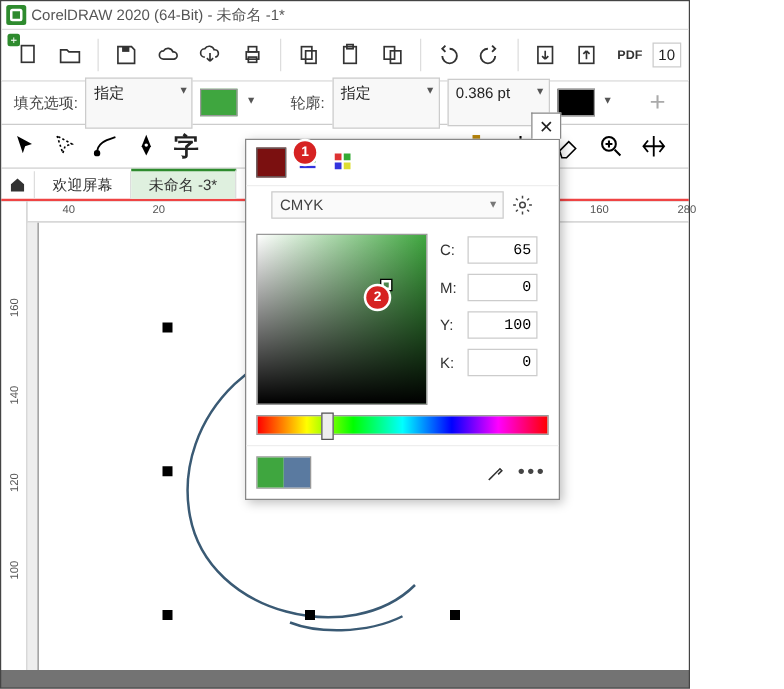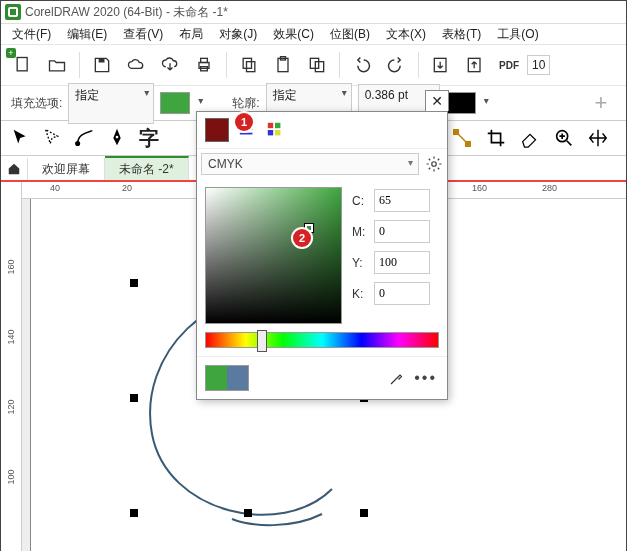--- a/index.html
+++ b/index.html
@@ -1,16 +1,16 @@
 <!DOCTYPE html>
 <html><head>
 <meta charset="utf-8">
 <style>
 html,body{margin:0;padding:0;font-family:"Microsoft YaHei",Tahoma,Arial,sans-serif;font-size:12px;color:#222;background:#fff;overflow:hidden}
-.root{width:627px;height:551px;position:relative;background:#737373;border:1px solid #444;box-sizing:border-box}
+.root{width:552px;height:551px;position:relative;background:#737373;border:1px solid #444;box-sizing:border-box}
 
 .titlebar{height:22px;background:#fff;display:flex;align-items:center;padding:0 4px;gap:4px;border-bottom:1px solid #ddd}
 .app-icon{width:16px;height:16px;display:inline-block;background:#2e8b2e;position:relative;border-radius:2px}
 .app-icon:before{content:"";position:absolute;inset:3px;border:2px solid #fff;border-radius:2px}
 .title-text{color:#555;font-size:12px}
 
 .menubar{height:20px;background:#fff;display:flex;align-items:center;gap:2px;padding:0 4px;border-bottom:1px solid #e5e5e5}
 .menubar .mitem{padding:2px 7px;color:#222;cursor:default}
 
 .toolbar1{height:40px;background:#fff;display:flex;align-items:center;gap:2px;padding:0 6px;border-bottom:1px solid #e5e5e5}
@@ -52,65 +52,53 @@
 .page-edge{position:absolute;left:8px;top:0;bottom:0;width:0;border-left:1px solid #888}
 .page-shadow{position:absolute;left:0;top:0;width:8px;bottom:0;background:#eee}
 .sel-handle{width:8px;height:8px;background:#000;position:absolute}
 .sel-cross{position:absolute;font-size:16px;color:#000;line-height:8px}
 
 .popover{position:absolute;left:195px;top:110px;width:250px;background:#fff;border:1px solid #888;box-shadow:2px 2px 8px rgba(0,0,0,.25);z-index:50}
 .pop-close{position:absolute;right:-2px;top:-22px;width:22px;height:20px;background:#fff;border:1px solid #888;border-bottom:none;display:flex;align-items:center;justify-content:center;font-size:14px;cursor:default}
 .pop-row1{display:flex;align-items:center;gap:8px;padding:6px 8px}
 .mini-swatch{width:22px;height:22px;background:#7b1010;border:1px solid #666}
 .view-ic{width:20px;height:20px;display:flex;align-items:center;justify-content:center}
-.pop-row2{display:flex;align-items:center;gap:6px;padding:4px 4px;border-top:1px solid #eee}
+.pop-row2{display:flex;align-items:center;gap:6px;padding:4px 20px;border-top:1px solid #eee}
 .model-sel{flex:1;border:1px solid #ccc;background:#fafafa;padding:3px 18px 3px 6px;position:relative;color:#444}
 .model-sel:after{content:"▾";position:absolute;right:5px;top:3px;font-size:10px;color:#777}
 .gear{width:18px;height:18px}
 .pop-body{display:flex;padding:8px;gap:10px}
 .grad-box{width:135px;height:135px;position:relative;border:1px solid #999;background:
  linear-gradient(to bottom, rgba(0,0,0,0) 0%, rgba(0,0,0,1) 100%),
  linear-gradient(to right, #ffffff 0%, #3fa63f 100%)}
 .grad-marker{position:absolute;width:8px;height:8px;border:2px solid #fff;outline:1px solid #000;box-sizing:border-box}
 .cmyk-col{flex:1;display:flex;flex-direction:column;gap:8px;padding-top:2px}
 .cmyk-row{display:flex;align-items:center;gap:6px}
 .cmyk-row label{width:16px;color:#333}
-.cmyk-row input{width:46px;border:1px solid #ccc;padding:3px 4px;font-size:12px;font-family:Liberation Serif, serif;text-align:left;background:#fff}
+.cmyk-row input{width:46px;border:1px solid #ccc;padding:3px 4px;font-size:12px;font-family:Liberation Mono, monospace;text-align:right;background:#fff}
 .hue-bar{margin:0 8px 8px 8px;height:14px;position:relative;border:1px solid #999;background:linear-gradient(to right,#f00 0%,#ff0 17%,#0f0 33%,#0ff 50%,#00f 67%,#f0f 83%,#f00 100%)}
 .hue-slider{position:absolute;top:-3px;width:8px;height:20px;border:1px solid #555;background:#eee}
 .pop-footer{display:flex;align-items:center;padding:8px;gap:6px;border-top:1px solid #eee}
 .dual-swatch{width:42px;height:24px;border:1px solid #999;display:flex}
 .dual-swatch .half{flex:1}
 .eyedrop{margin-left:auto;width:18px;height:18px}
 .dots{font-size:16px;letter-spacing:2px;color:#444;padding:0 2px}
 
 .badge{position:absolute;width:18px;height:18px;border-radius:50%;background:#d62222;color:#fff;font-size:11px;font-weight:bold;display:flex;align-items:center;justify-content:center;box-shadow:0 0 0 2px #fff;z-index:60}
 </style>
 </head>
 <body>
 
 <div class="root">
 
  <div class="titlebar">
   <span class="app-icon"></span>
   <span class="title-text">CorelDRAW 2020 (64-Bit) - 未命名 -1*</span>
  </div>
 
- <div class="menubar">
-  <span class="mitem">文件(F)</span>
-  <span class="mitem">编辑(E)</span>
-  <span class="mitem">查看(V)</span>
-  <span class="mitem">布局</span>
-  <span class="mitem">对象(J)</span>
-  <span class="mitem">效果(C)</span>
-  <span class="mitem">位图(B)</span>
-  <span class="mitem">文本(X)</span>
-  <span class="mitem">表格(T)</span>
-  <span class="mitem">工具(O)</span>
- </div>
 
  <div class="toolbar1">
   <div class="tbtn">
         <span class="plus">+</span>
         <svg viewBox="0 0 24 24" fill="none" stroke="#333" stroke-width="1.6">
           <rect x="5" y="3" width="12" height="16"></rect>
         </svg>
       </div>
   <div class="tbtn">
         <svg viewBox="0 0 24 24" fill="none" stroke="#333" stroke-width="1.6">
@@ -268,21 +256,21 @@
   </div>
  </div>
 
  <div class="doctabs">
   <div class="hometab">
         <svg width="14" height="14" viewBox="0 0 24 24" fill="#333">
           <path d="M3 11l9-8 9 8v10H3z"></path>
         </svg>
       </div>
   <div class="doctab">欢迎屏幕</div>
-  <div class="doctab active">未命名 -2*</div>
+  <div class="doctab active">未命名 -3*</div>
  </div>
 
  <div class="workarea">
   <div class="vruler">
     <div class="tick" style="top:80px">160</div>
     <div class="tick" style="top:150px">140</div>
     <div class="tick" style="top:220px">120</div>
     <div class="tick" style="top:290px">100</div>
   </div>
   <div class="main-col">

